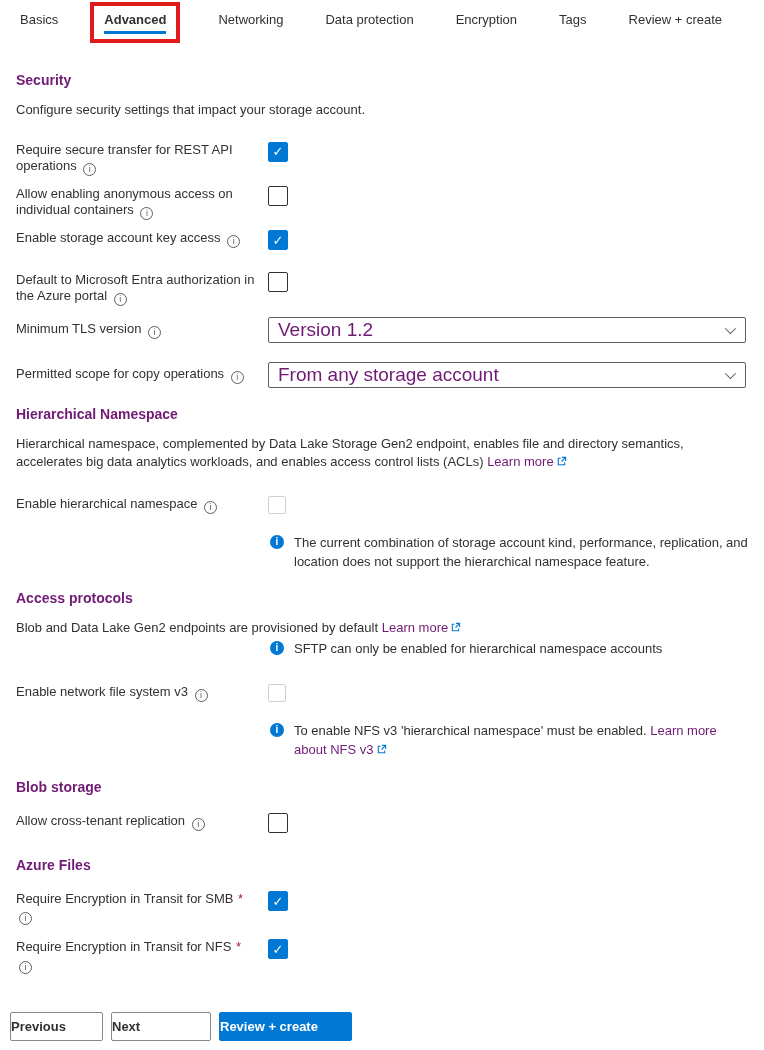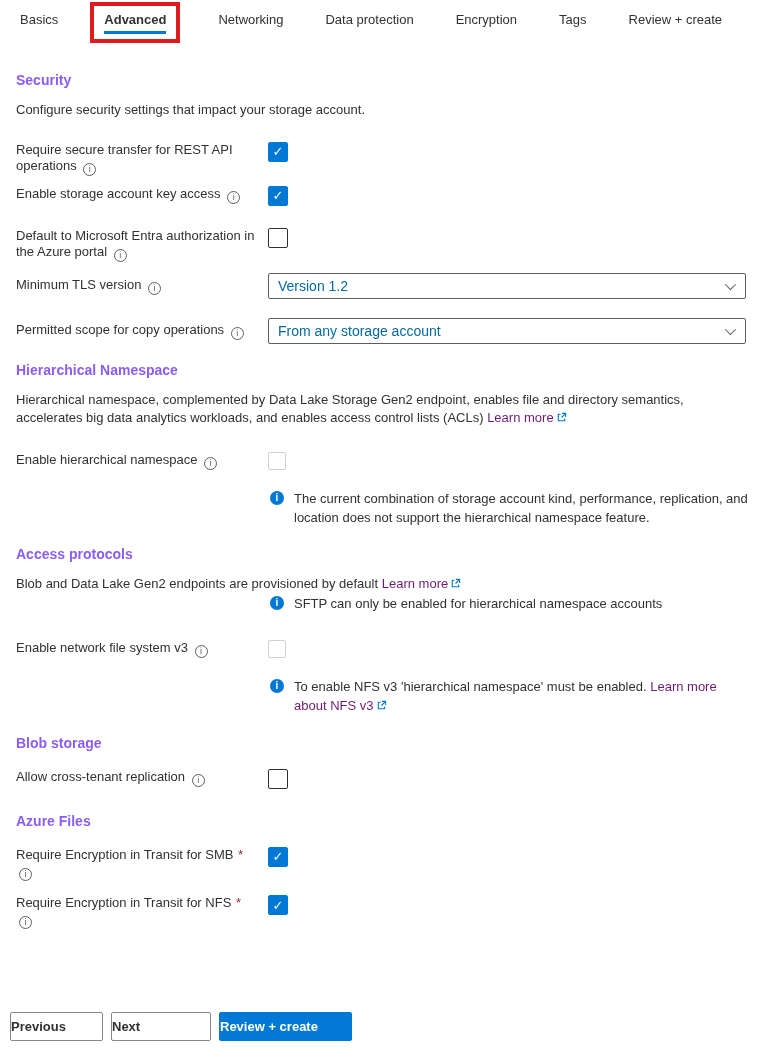--- a/index.html
+++ b/index.html
@@ -46,21 +46,21 @@
     height: 3px;
     background: #0078d4;
   }
 
   
   .content { padding: 0 16px 0 16px; }
 
   .section-title {
     font-size: 14px;
     font-weight: 700;
-    color: #8b5cf6;
+    color: #701a75;
   }
   .section-desc {
     margin-top: 13px;
     font-size: 13px;
     color: #323130;
     line-height: 1.35;
     max-width: 740px;
   }
 
   .row {
@@ -129,21 +129,21 @@
     height: 26px;
     border: 1px solid #605e5c;
     border-radius: 2px;
     background: #fff;
     display: flex;
     align-items: center;
     justify-content: space-between;
     padding: 0 12px 0 9px;
     cursor: pointer;
   }
-  .select-value { font-size: 14px; color: #0369a1; }
+  .select-value { font-size: 19px; color: #701a75; }
   .chevron {
     width: 8px; height: 8px;
     border-right: 1.5px solid #605e5c;
     border-bottom: 1.5px solid #605e5c;
     transform: rotate(45deg) translateY(-2px);
     flex: none;
   }
 
   
   .info-note {
@@ -235,20 +235,27 @@
     <div class="row first-row">
       <div class="row-label">
         <span>Require secure transfer for REST API operations</span>
         <span class="info-outline">i</span>
       </div>
       <div class="checkbox checked">
         <span class="check">✓</span>
       </div>
     </div>
 
+    <div class="row">
+      <div class="row-label">
+        <span>Allow enabling anonymous access on individual containers</span>
+        <span class="info-outline">i</span>
+      </div>
+      <div class="checkbox"></div>
+    </div>
 
     <div class="row">
       <div class="row-label">
         <span>Enable storage account key access</span>
         <span class="info-outline">i</span>
       </div>
       <div class="checkbox checked">
         <span class="check">✓</span>
       </div>
     </div>

